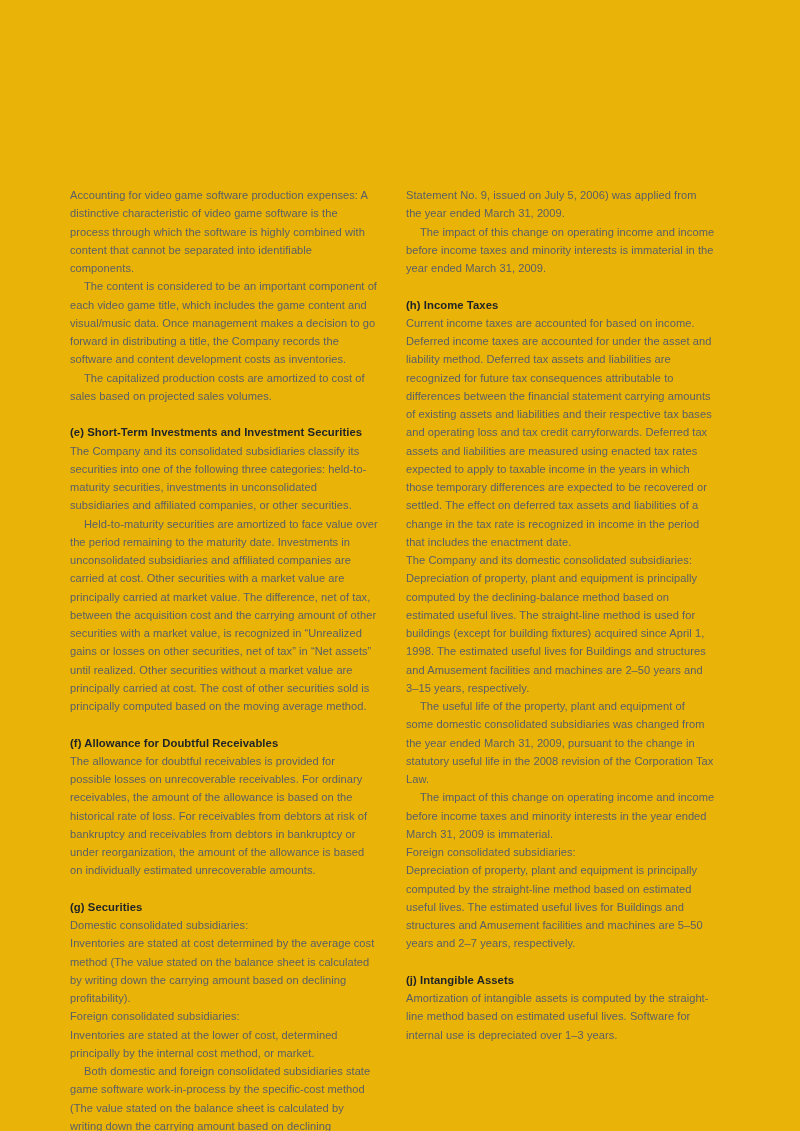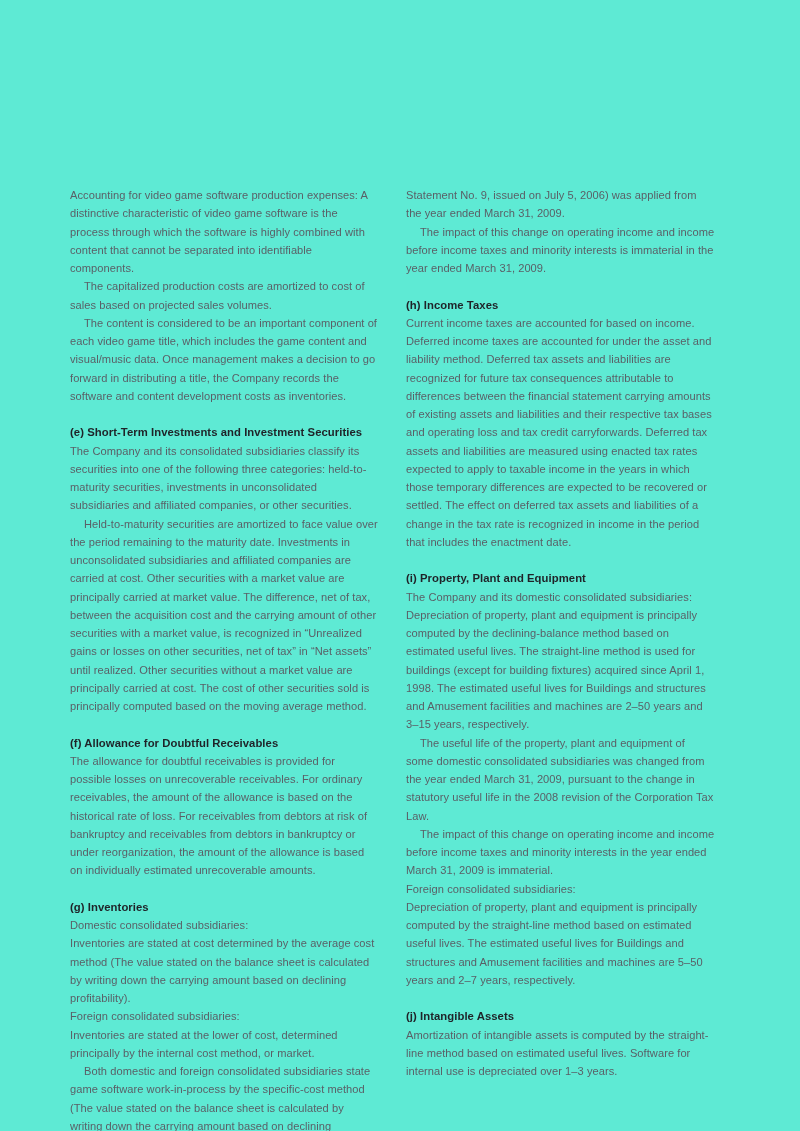--- a/index.html
+++ b/index.html
@@ -12,21 +12,21 @@
     height: 1131px;
     background: #eaf1fa;
     font-family: "Liberation Sans", sans-serif;
     -webkit-font-smoothing: antialiased;
   }
   .page {
     position: relative;
     width: 800px;
     height: 1131px;
     box-sizing: border-box;
-    background: #5eead4;
+    background: #eab308;
     overflow: hidden;
   }
   .columns {
     position: absolute;
     top: 186px;
     left: 70px;
     width: 645px;
     display: flex;
     gap: 27px;
   }
@@ -68,47 +68,46 @@
 </style>
 </head>
 <body>
 
 <div class="page">
 
   <div class="columns">
 
     <div class="col">
       <p>Accounting for video game software production expenses: A distinctive characteristic of video game software is the process through which the software is highly combined with content that cannot be separated into identifiable components.</p>
+      <p class="indent">The content is considered to be an important component of each video game title, which includes the game content and visual/music data. Once management makes a decision to go forward in distributing a title, the Company records the software and content development costs as inventories.</p>
       <p class="indent">The capitalized production costs are amortized to cost of sales based on projected sales volumes.</p>
-      <p class="indent">The content is considered to be an important component of each video game title, which includes the game content and visual/music data. Once management makes a decision to go forward in distributing a title, the Company records the software and content development costs as inventories.</p>
 
       <h3 class="gap-before">(e) Short-Term Investments and Investment Securities</h3>
       <p>The Company and its consolidated subsidiaries classify its securities into one of the following three categories: held-to-maturity securities, investments in unconsolidated subsidiaries and affiliated companies, or other securities.</p>
       <p class="indent">Held-to-maturity securities are amortized to face value over the period remaining to the maturity date. Investments in unconsolidated subsidiaries and affiliated companies are carried at cost. Other securities with a market value are principally carried at market value. The difference, net of tax, between the acquisition cost and the carrying amount of other securities with a market value, is recognized in “Unrealized gains or losses on other securities, net of tax” in “Net assets” until realized. Other securities without a market value are principally carried at cost. The cost of other securities sold is principally computed based on the moving average method.</p>
 
       <h3 class="gap-before">(f) Allowance for Doubtful Receivables</h3>
       <p>The allowance for doubtful receivables is provided for possible losses on unrecoverable receivables. For ordinary receivables, the amount of the allowance is based on the historical rate of loss. For receivables from debtors at risk of bankruptcy and receivables from debtors in bankruptcy or under reorganization, the amount of the allowance is based on individually estimated unrecoverable amounts.</p>
 
-      <h3 class="gap-before">(g) Inventories</h3>
+      <h3 class="gap-before">(g) Securities</h3>
       <p>Domestic consolidated subsidiaries:</p>
       <p>Inventories are stated at cost determined by the average cost method (The value stated on the balance sheet is calculated by writing down the carrying amount based on declining profitability).</p>
       <p>Foreign consolidated subsidiaries:</p>
       <p>Inventories are stated at the lower of cost, determined principally by the internal cost method, or market.</p>
       <p class="indent">Both domestic and foreign consolidated subsidiaries state game software work-in-process by the specific-cost method (The value stated on the balance sheet is calculated by writing down the carrying amount based on declining profitability).</p>
 
     </div>
 
     <div class="col">
       <p>Statement No. 9, issued on July 5, 2006) was applied from the year ended March 31, 2009.</p>
       <p class="indent">The impact of this change on operating income and income before income taxes and minority interests is immaterial in the year ended March 31, 2009.</p>
 
       <h3 class="gap-before">(h) Income Taxes</h3>
       <p>Current income taxes are accounted for based on income. Deferred income taxes are accounted for under the asset and liability method. Deferred tax assets and liabilities are recognized for future tax consequences attributable to differences between the financial statement carrying amounts of existing assets and liabilities and their respective tax bases and operating loss and tax credit carryforwards. Deferred tax assets and liabilities are measured using enacted tax rates expected to apply to taxable income in the years in which those temporary differences are expected to be recovered or settled. The effect on deferred tax assets and liabilities of a change in the tax rate is recognized in income in the period that includes the enactment date.</p>
 
-      <h3 class="gap-before">(i) Property, Plant and Equipment</h3>
       <p>The Company and its domestic consolidated subsidiaries: Depreciation of property, plant and equipment is principally computed by the declining-balance method based on estimated useful lives. The straight-line method is used for buildings (except for building fixtures) acquired since April 1, 1998. The estimated useful lives for Buildings and structures and Amusement facilities and machines are 2–50 years and 3–15 years, respectively.</p>
       <p class="indent">The useful life of the property, plant and equipment of some domestic consolidated subsidiaries was changed from the year ended March 31, 2009, pursuant to the change in statutory useful life in the 2008 revision of the Corporation Tax Law.</p>
       <p class="indent">The impact of this change on operating income and income before income taxes and minority interests in the year ended March 31, 2009 is immaterial.</p>
       <p>Foreign consolidated subsidiaries:</p>
       <p>Depreciation of property, plant and equipment is principally computed by the straight-line method based on estimated useful lives. The estimated useful lives for Buildings and structures and Amusement facilities and machines are 5–50 years and 2–7 years, respectively.</p>
 
       <h3 class="gap-before">(j) Intangible Assets</h3>
       <p>Amortization of intangible assets is computed by the straight-line method based on estimated useful lives. Software for internal use is depreciated over 1–3 years.</p>
 
     </div>

